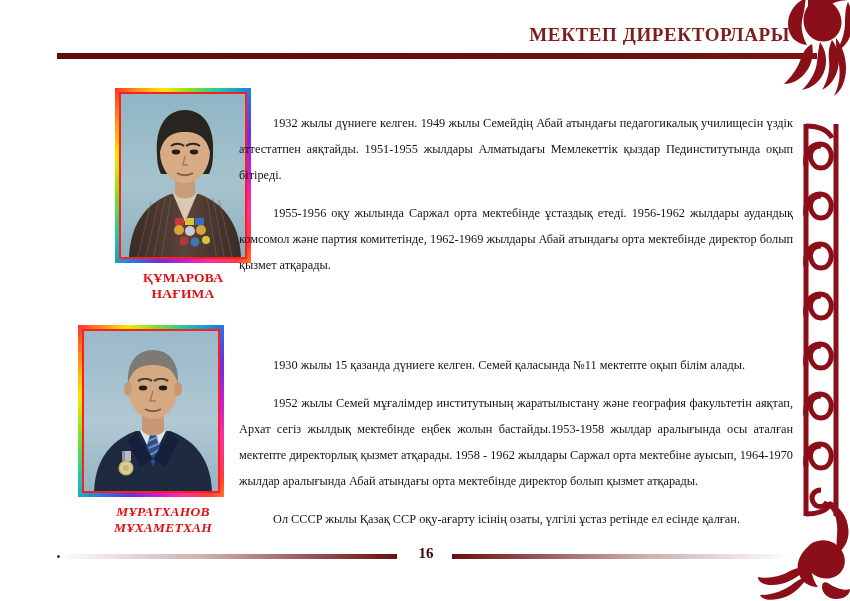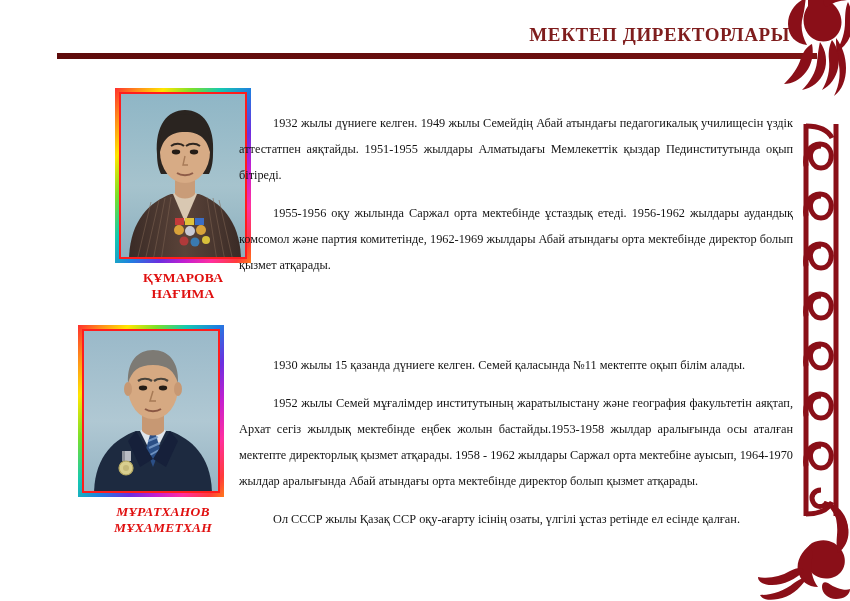--- a/index.html
+++ b/index.html
@@ -341,14 +341,20 @@
       <div>МҰХАМЕТХАН</div>
     </div>
   </div>
 
   <div class="text-block" id="bio-2">
     <p>1930  жылы  15  қазанда  дүниеге келген.  Семей  қаласында  №11 мектепте  оқып  білім  алады.</p>
     <p>1952  жылы  Семей  мұғалімдер  институтының  жаратылыстану  және  география    факультетін аяқтап,  Архат  сегіз  жылдық  мектебінде  еңбек  жолын  бастайды.1953-1958  жылдар  аралығында осы аталған мектепте   директорлық   қызмет атқарады.  1958 - 1962   жылдары     Саржал   орта   мектебіне ауысып,  1964-1970 жылдар    аралығында Абай атындағы орта мектебінде директор болып қызмет атқарады.</p>
     <p>Ол  СССР жылы Қазақ ССР оқу-ағарту  ісінің озаты, үлгілі ұстаз ретінде ел есінде қалған.</p>
   </div>
 
+  <div class="footer">
+    <div class="footer-dot"></div>
+    <div class="footer-rule-left"></div>
+    <div class="page-number">16</div>
+    <div class="footer-rule-right"></div>
+  </div>
 
 </div>
 
 </body></html>

